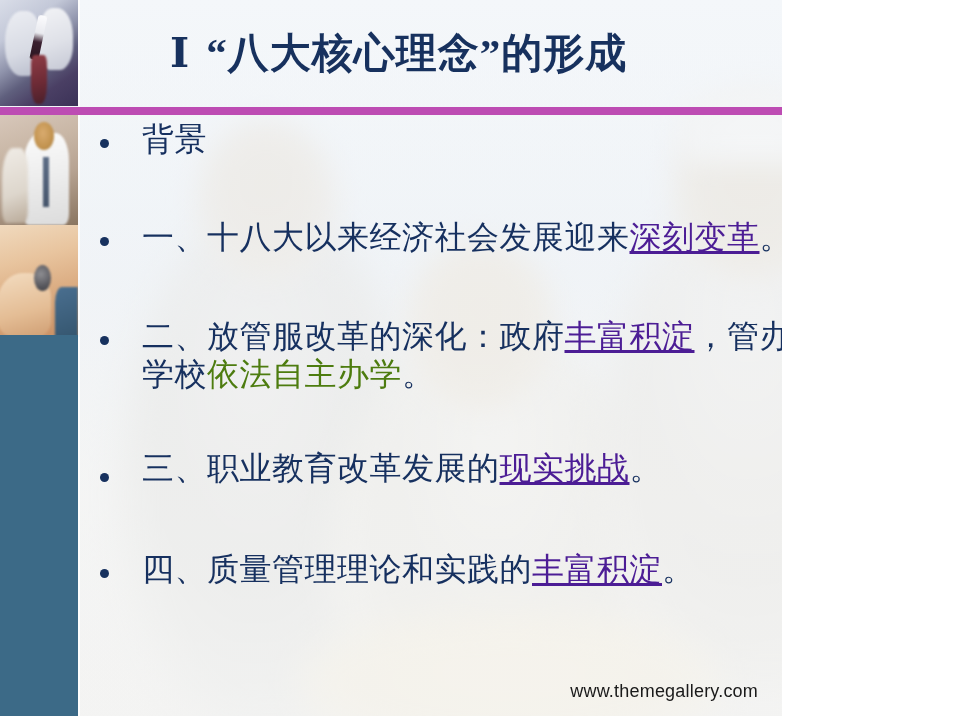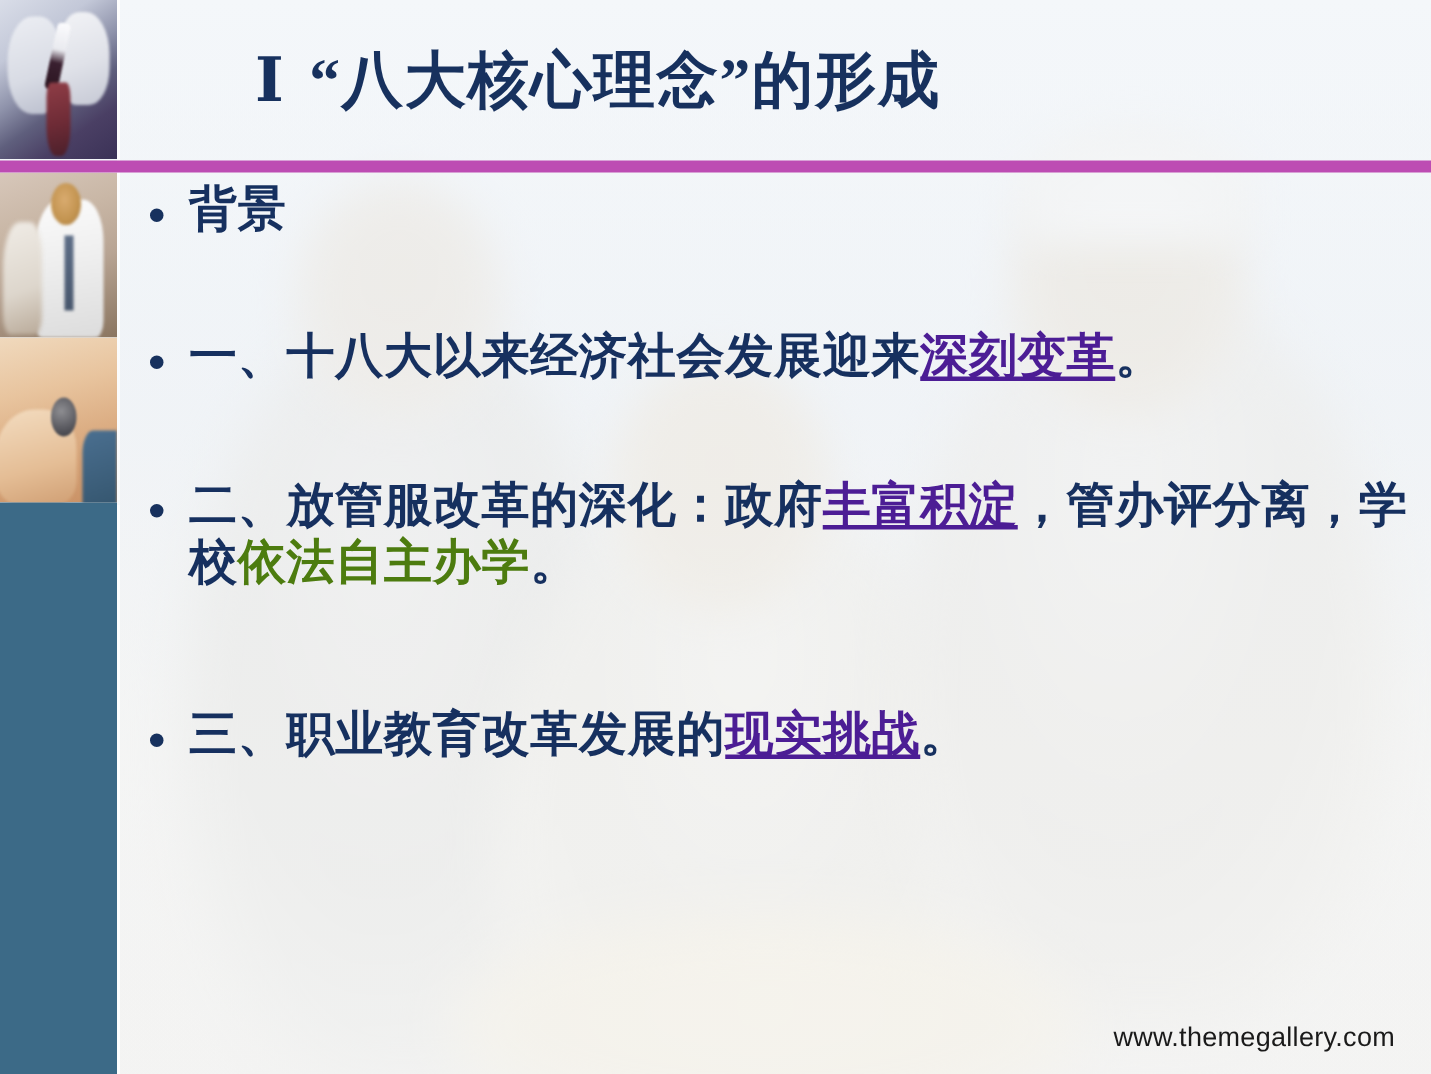--- a/index.html
+++ b/index.html
@@ -6,21 +6,21 @@
     margin: 0;
     padding: 0;
     background: #ffffff;
   }
   body {
     font-family: "Liberation Sans", "DejaVu Sans", sans-serif;
   }
 
   #slide {
     position: relative;
-    width: 954px;
+    width: 782px;
     height: 716px;
     overflow: hidden;
     background: #f2f5f8;
   }
 
   
   .bg-layer {
     position: absolute;
     inset: 0;
     overflow: hidden;
@@ -284,29 +284,30 @@
     width: 9px;
     height: 9px;
     border-radius: 50%;
     background: #17315e;
     margin-top: 18px;
     margin-right: 17px;
   }
   .bullet-text {
     font-family: "DejaVu Sans", "Liberation Sans", sans-serif;
     font-size: 32px;
-    font-weight: 700;
+    font-weight: 400;
     line-height: 1.18;
     color: #16305f;
     letter-spacing: .5px;
+    margin-left: 16px;
   }
   .b1 { top: 6px; }
   .b2 { top: 104px; }
   .b3 { top: 203px; }
-  .b4 { top: 356px; }
+  .b4 { top: 335px; align-items: center; }
   .b5 { top: 436px; }
 
   .lnk {
     color: #4c1d95;
     text-decoration: underline;
     text-underline-offset: 3px;
   }
   .red {
     color: #4d7c0f;
   }
@@ -391,18 +392,24 @@
       </span>
     </div>
 
     <div class="bullet-row b4">
       <span class="bullet-dot"></span>
       <span class="bullet-text">
         <span>三、职业教育改革发展的</span><span class="lnk">现实挑战</span><span>。</span>
       </span>
     </div>
 
+    <div class="bullet-row b5">
+      <span class="bullet-dot"></span>
+      <span class="bullet-text">
+        <span>四、质量管理理论和实践的</span><span class="lnk">丰富积淀</span><span>。</span>
+      </span>
+    </div>
 
   </div>
 
   <div class="footer-url">www.themegallery.com</div>
 
 </div>
 
 </body></html>

